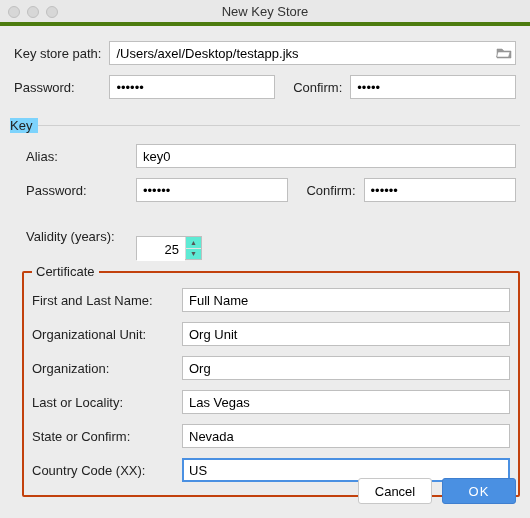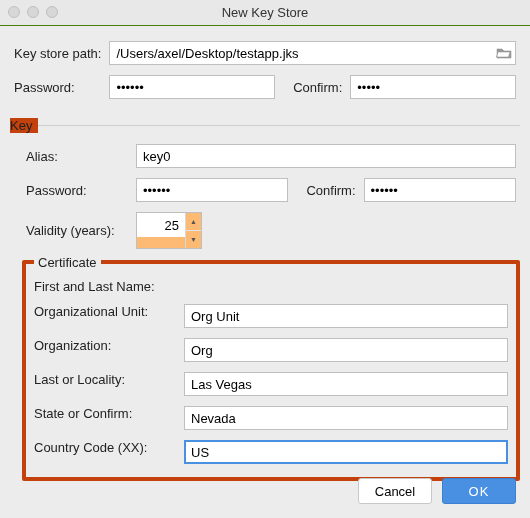--- a/index.html
+++ b/index.html
@@ -8,21 +8,21 @@
       font-size: 13px;
       color: #222;
       background: #ececec;
       width: 530px;
       height: 518px;
       overflow: hidden;
     }
     .titlebar {
       height: 26px;
       background: #e8e8e8;
-      border-bottom: 1px solid #4d7c0f;
+      border-bottom: 4px solid #4d7c0f;
       display: flex;
       align-items: center;
       position: relative;
     }
     .traffic {
       position: absolute;
       left: 8px; top: 6px;
       display: flex; gap: 7px;
     }
     .traffic span {
@@ -50,65 +50,66 @@
       font-family: inherit;
       outline: none;
     }
     .path-wrap { position: relative; width: 100%; }
     .path-wrap input { padding-right: 26px; }
     .folder-icon {
       position: absolute; right: 4px; top: 50%; transform: translateY(-50%);
       width: 16px; height: 14px; cursor: pointer;
     }
     .fieldset {
-      border: 4px solid #c2410c;
+      border: 2px solid #c2410c;
       border-radius: 2px;
       margin-top: 6px;
       position: relative;
       padding: 10px 8px 8px 8px;
     }
     .legend {
       position: absolute;
       top: -9px; left: 8px;
       background: #ececec;
       padding: 0 4px;
       font-size: 13px;
     }
     .key-section { margin-top: 14px; }
     .key-label {
       font-size: 13px; color: #222;
       position: relative;
       display: flex; align-items: center;
       margin-bottom: 6px;
     }
-    .key-label span { background: #c2410c; padding-right: 6px; text-align: center; }
+    .key-label span { background: #7dd3fc; padding-right: 6px; text-align: center; }
     .key-label::after {
       content: ""; flex: 1; height: 1px; background: #cfcfcf;
     }
     .key-inner { padding-left: 12px; }
     .spinner {
       display: inline-flex; align-items: stretch;
-      border: 1px solid #bfbfbf; background: #fdba74;
-      height: 37px;
+      border: 1px solid #bfbfbf; background: #5eead4;
+      height: 24px;
+      margin-top: 24px;
     }
     .spinner input {
       border: none; width: 48px; text-align: right;
       padding-right: 6px; font-size: 13px; font-family: inherit;
       outline: none;
     }
     .spinner .arrows {
       width: 16px; display: flex; flex-direction: column;
       border-left: 1px solid #d8d8d8;
     }
     .spinner .arrows div {
       flex: 1; display: flex; align-items: center; justify-content: center;
       font-size: 7px; color: #555; cursor: pointer;
     }
     .spinner .arrows div:first-child { border-bottom: 1px solid #e4e4e4; }
-    .cert-row { display: flex; padding: 5px 0; }
+    .cert-row { display: flex; align-items: center; padding: 5px 0; }
     .cert-row .clabel { width: 150px; }
     .cert-row input { flex: 1; }
     .footer {
       position: absolute;
       bottom: 14px; right: 14px;
       display: flex; gap: 10px;
     }
     .btn {
       min-width: 74px; height: 26px;
       border: 1px solid #c8c8c8;
@@ -192,20 +193,21 @@
             </div>
           </td>
         </tr>
       </tbody>
         </table>
 
       <div class="fieldset">
         <div class="legend">Certificate</div>
         <div class="cert-row">
           <div class="clabel">First and Last Name:</div>
+          <input type="text" value="Full Name" style="">
         </div>
         <div class="cert-row">
           <div class="clabel">Organizational Unit:</div>
           <input type="text" value="Org Unit" style="">
         </div>
         <div class="cert-row">
           <div class="clabel">Organization:</div>
           <input type="text" value="Org" style="">
         </div>
         <div class="cert-row">

